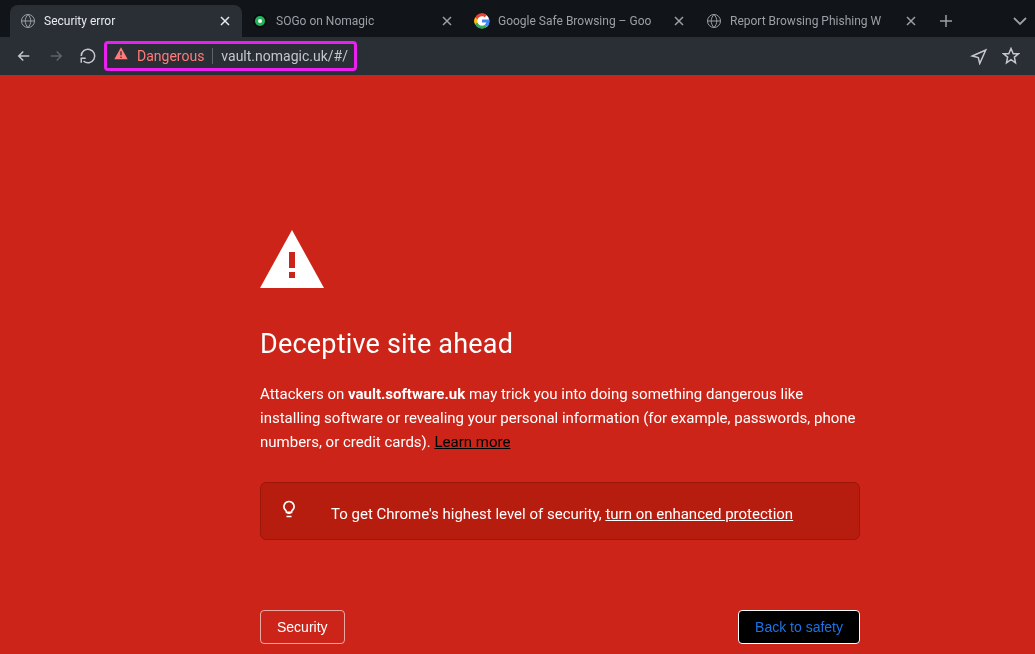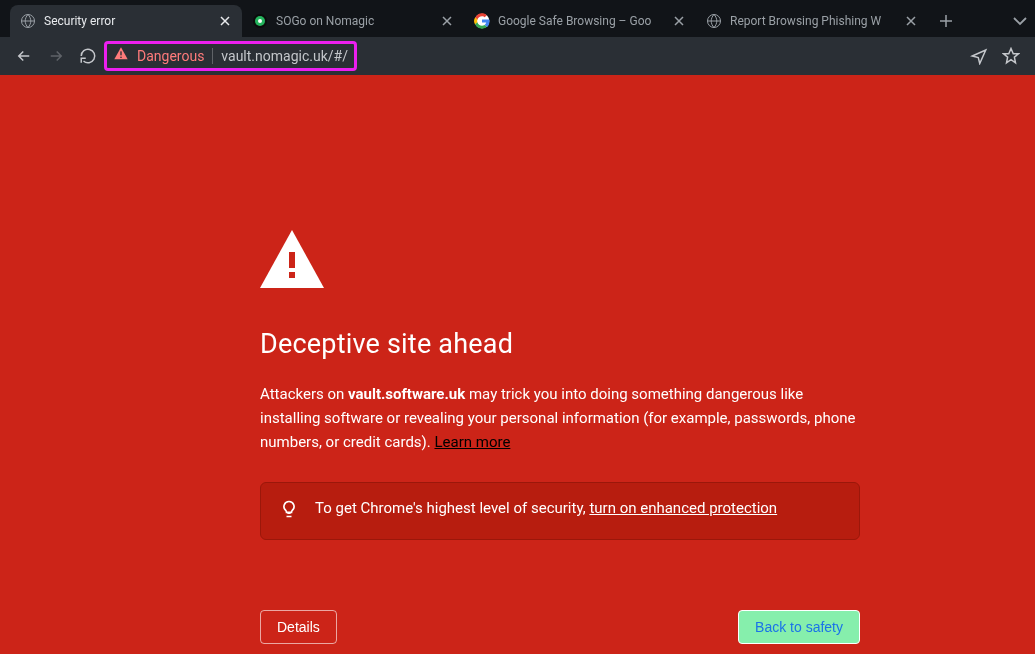--- a/index.html
+++ b/index.html
@@ -90,41 +90,41 @@
     font-size: 15px;
     line-height: 1.6;
     margin-bottom: 28px;
   }
   .body a { color:#000000; text-decoration: underline; }
   .banner {
     border: 1px solid #9b170a;
     background: #b71d0f;
     border-radius: 6px;
     padding: 16px 18px;
-    display:flex; align-items:flex-start; gap:16px;
+    display:flex; align-items:flex-end; gap:32px;
     font-size: 15px;
   }
   .banner a { color:#fff; text-decoration: underline; }
   .actions {
     margin-top: 70px;
     display:flex; justify-content:space-between;
   }
   .btn {
     font-size: 14px;
     padding: 8px 16px;
     border-radius: 4px;
     cursor: pointer;
   }
   .btn-outline {
     border: 1px solid rgba(255,255,255,0.6);
     background: transparent;
     color: #fff;
   }
   .btn-solid {
-    background: #86efac;
+    background: #000000;
     color: #1a73e8;
     border: 1px solid #fff;
   }
 </style>
 </head>
 <body>
 
 <div class="tabbar">
   <div class="tab active" style="width:232px">
     <span class="favicon">
@@ -256,17 +256,17 @@
       <span>
         <svg width="20" height="20" viewBox="0 0 24 24" fill="none" stroke="#fff" stroke-width="2">
             <path d="M9 21h6M10 17h4M12 3a6 6 0 0 0-4 10.5c.7.8 1 1.5 1 2.5h6c0-1 .3-1.7 1-2.5A6 6 0 0 0 12 3z"></path>
           </svg>
       </span>
       <span>
         <span>To get Chrome's highest level of security, </span><a href="#">turn on enhanced protection</a>
       </span>
     </div>
     <div class="actions">
-      <button class="btn btn-outline">Details</button>
+      <button class="btn btn-outline">Security</button>
       <button class="btn btn-solid">Back to safety</button>
     </div>
   </div>
 </div>
 
 </body></html>

